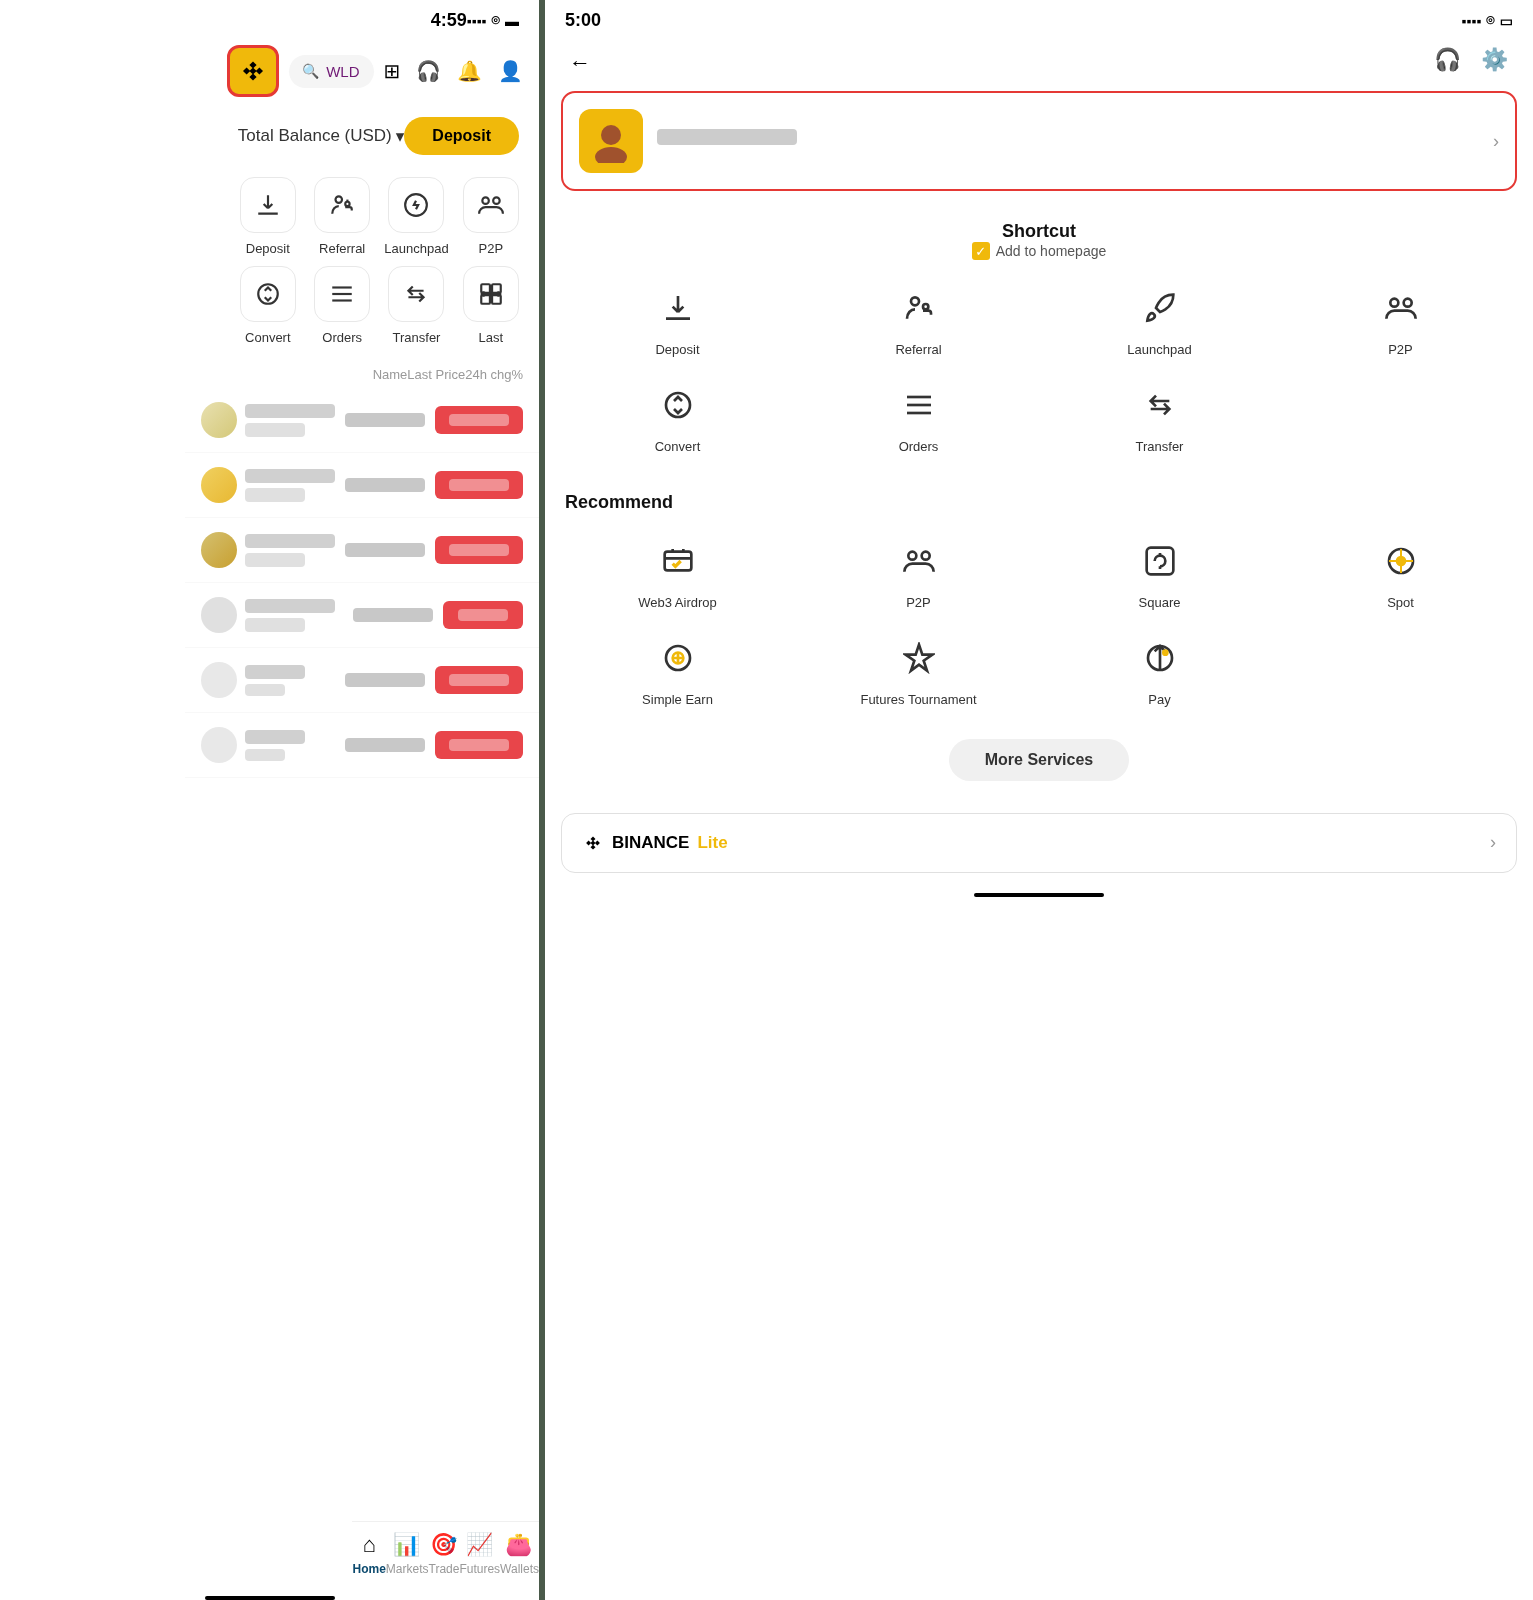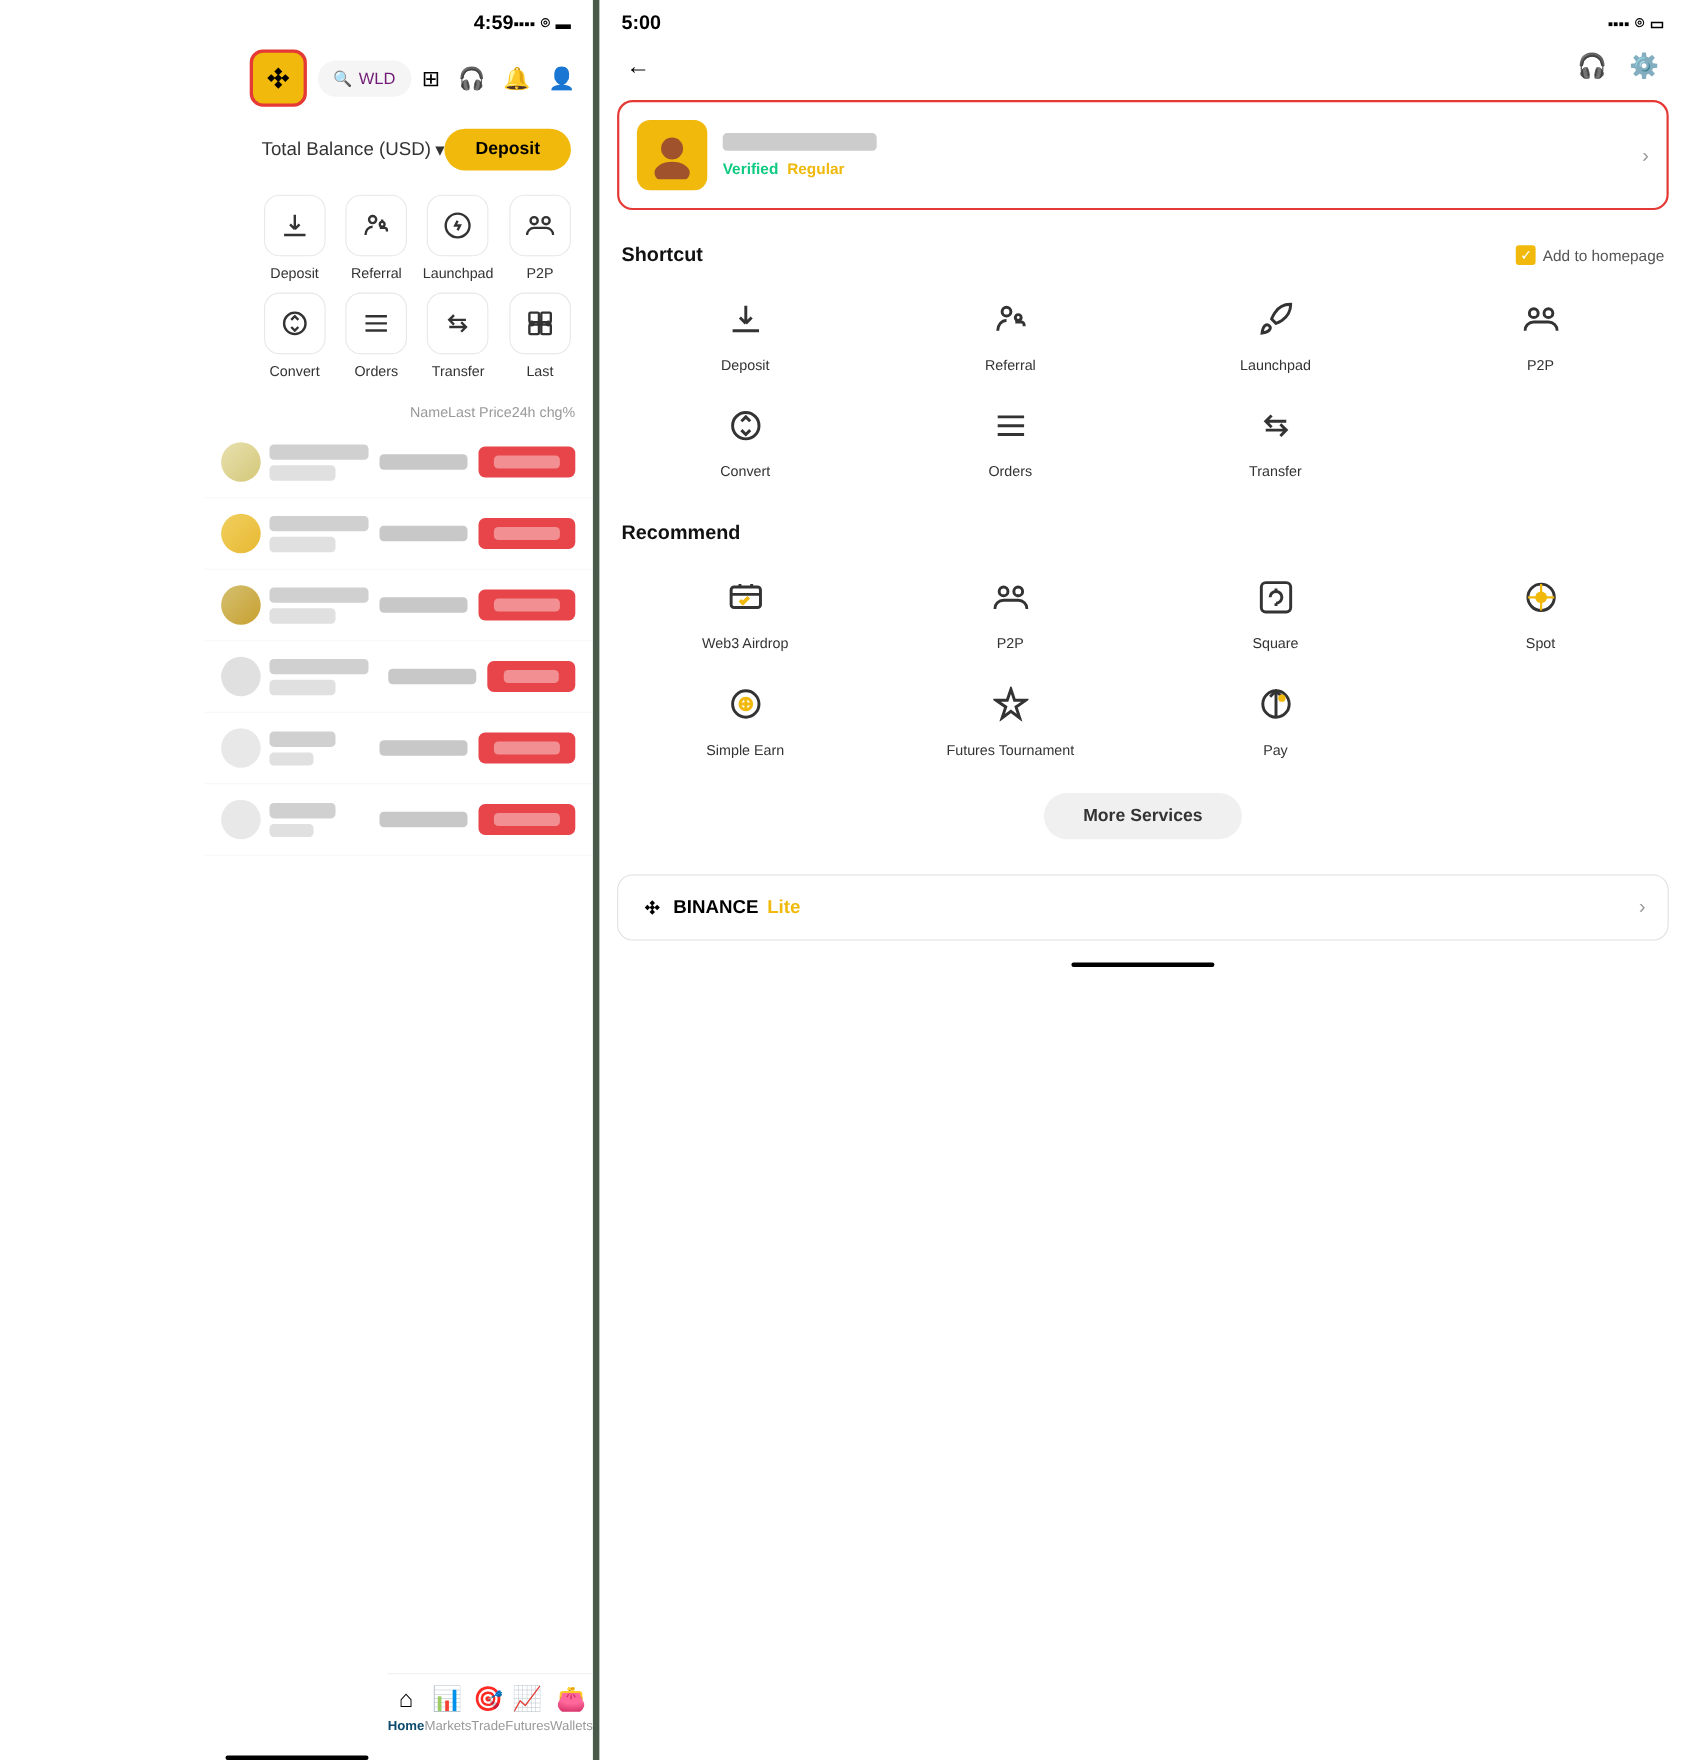--- a/index.html
+++ b/index.html
@@ -231,20 +231,21 @@
       font-size: 18px;
       font-weight: 700;
       padding: 14px 20px 8px;
       color: #111;
     }
     .shortcut-header {
       display: flex;
       align-items: center;
       justify-content: space-between;
       padding: 14px 20px 8px;
+      flex-direction: column;
     }
     .add-homepage {
       display: flex; align-items: center; gap: 6px;
       font-size: 14px; color: #555; cursor: pointer;
     }
     .checkbox-checked {
       width: 18px; height: 18px;
       background: #F0B90B;
       border-radius: 3px;
       display: flex; align-items: center; justify-content: center;
@@ -558,24 +559,20 @@
 
   <div class="profile-card">
     <div class="avatar-wrap">
       <svg width="44" height="44" viewBox="0 0 44 44">
         <circle cx="22" cy="16" r="10" fill="#a0522d"></circle>
         <ellipse cx="22" cy="38" rx="16" ry="10" fill="#a0522d"></ellipse>
       </svg>
     </div>
     <div class="profile-info">
       <div class="profile-name-blur"></div>
-      <div class="profile-badges">
-        <span class="badge-verified">Verified</span>
-        <span class="badge-regular">Regular</span>
-      </div>
     </div>
     <span class="chevron-right">›</span>
   </div>
 
   <div class="shortcut-header">
     <span class="section-title" style="padding:0;">Shortcut</span>
     <div class="add-homepage">
       <div class="checkbox-checked">✓</div>
       <span>Add to homepage</span>
     </div>

